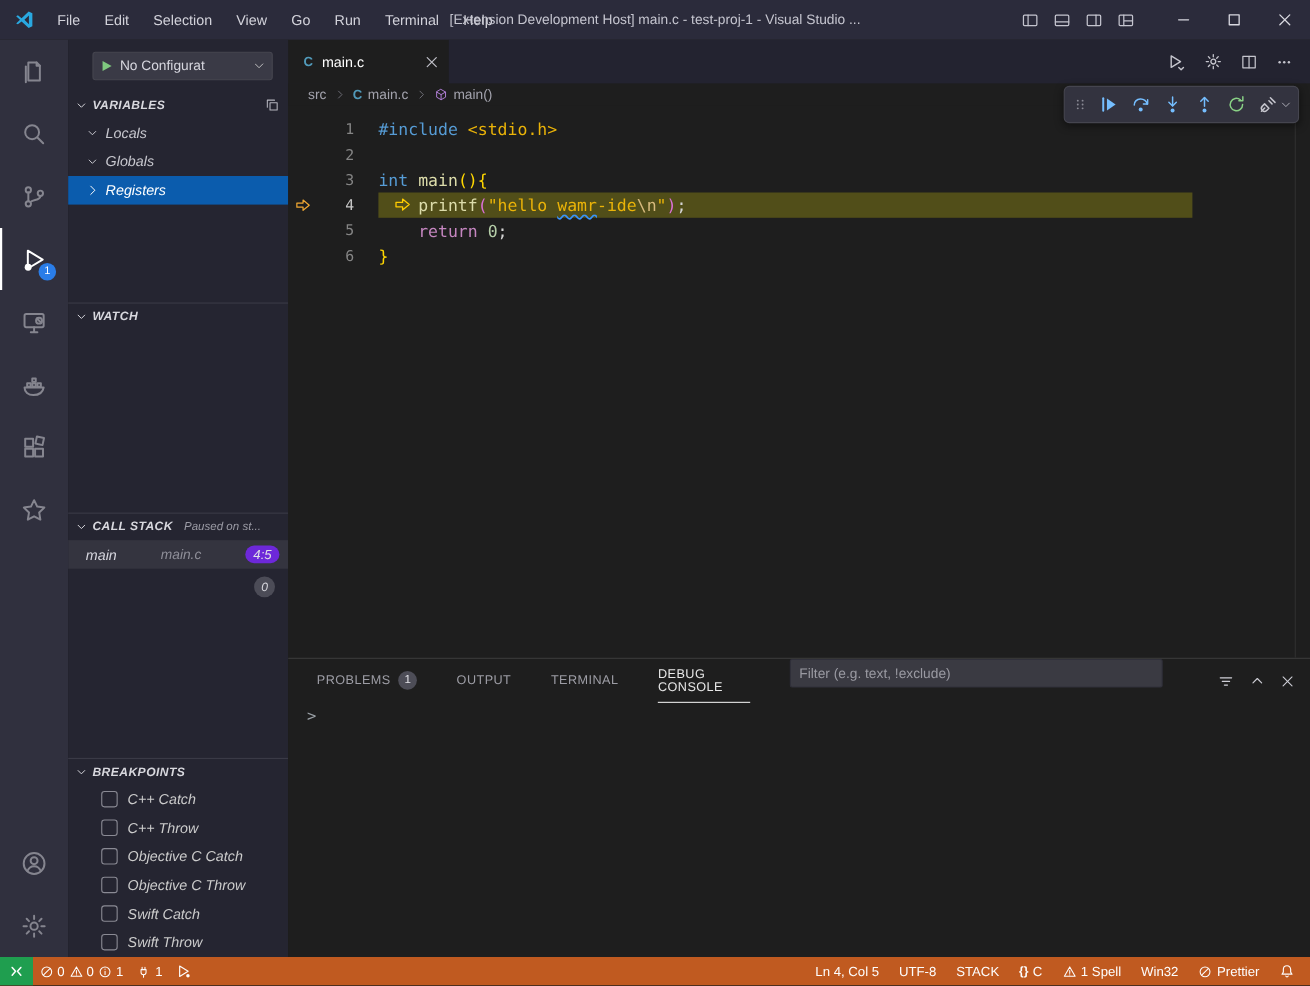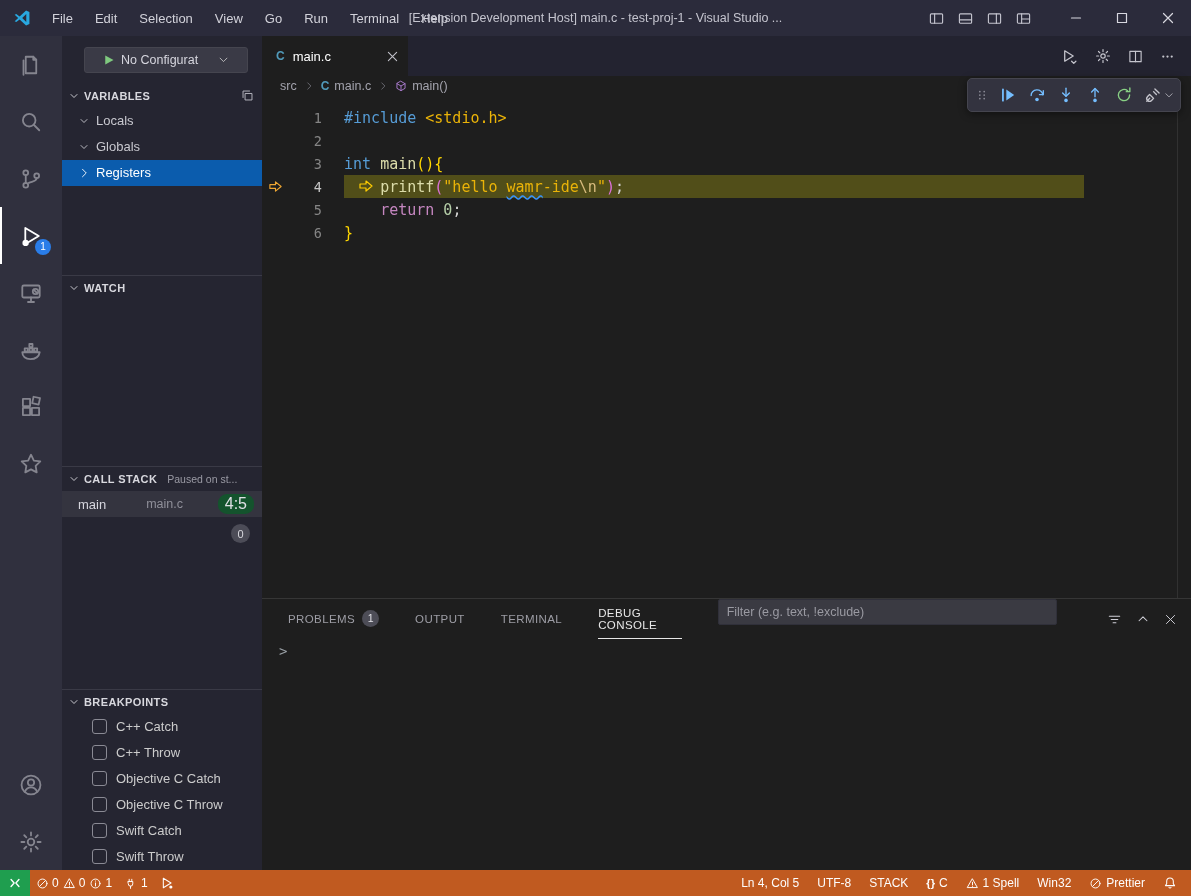--- a/index.html
+++ b/index.html
@@ -34,41 +34,41 @@
   .ab-badge { position:absolute; right:11px; bottom:9px; min-width:16px; height:16px;
     border-radius:9px; background:#2a7de8; color:#fff; font-size:10px; line-height:16px;
     text-align:center; padding:0 3px; }
   .ab-bottom { margin-top:auto; }
 
   
   .sidebar { position:absolute; top:36px; left:62px; width:200px; bottom:26px;
     background:#252531; display:flex; flex-direction:column; }
   .cfgrow { height:48px; display:flex; align-items:center; padding:0 14px 0 22px; }
   .cfgselect { flex:1; height:26px; background:#3a3a46; border:1px solid #45454f; border-radius:3px;
-    display:flex; align-items:center; gap:6px; padding:0 18px; cursor:pointer; }
+    display:flex; align-items:center; gap:6px; padding:0 6px; cursor:pointer; }
   .cfgselect .play { color:#7fc97f; }
   .cfgselect .lbl { flex:1; color:#d6d6de; font-size:12.5px; white-space:nowrap; overflow:hidden; }
-  .section { border-top:1px solid #3a3a46; }
+  .section { border-top:1px solid #3a3a46;font-style:italic; }
   .section.first { border-top:none; }
   .shdr { height:24px; display:flex; align-items:center; gap:4px; padding:0 8px 0 6px;
     font-size:11px; font-weight:bold; letter-spacing:0.4px; color:#d8d8de; cursor:pointer; }
   .shdr .note { font-weight:normal; font-size:10.5px; color:#9a9aa4; margin-left:6px; letter-spacing:0; }
   .shdr .right { margin-left:auto; color:#b5b5be; }
   .trow { height:26px; display:flex; align-items:center; gap:6px; padding-left:16px;
     font-size:13px; color:#c8c8cf; cursor:pointer; }
   .trow.selected { background:#0b5cad; color:#ffffff; }
   .varsbox { height:191px; }
   .watchbox { height:192px; }
   .csbox { height:223px; }
   .bpbox { flex:1; }
   .framerow { height:26px; background:#34343f; display:flex; align-items:center;
     padding:0 8px 0 16px; cursor:pointer; }
   .framerow .fn { color:#d6d6de; }
   .framerow .file { color:#8f8f99; margin-left:40px; font-size:12.5px; }
-  .framerow .pos { margin-left:auto; background:#14532d; color:#e0e0e6; font-size:16px;
+  .framerow .pos { margin-left:auto; background:#6d28d9; color:#e0e0e6; font-size:12px;
     border-radius:9px; padding:1px 7px; }
   .csbadge { width:19px; height:19px; border-radius:50%; background:#4c4c57; color:#d8d8de;
     font-size:11px; display:flex; align-items:center; justify-content:center;
     margin:7px 12px 0 auto; }
   .bprow { height:26px; display:flex; align-items:center; gap:9px; padding-left:30px; cursor:pointer; }
   .cbx { width:15px; height:15px; border:1px solid #8a8a94; border-radius:3px; background:transparent; }
 
   
   .main { position:absolute; top:36px; left:262px; right:0; bottom:26px;
     display:flex; flex-direction:column; background:#1e1e1e; }

